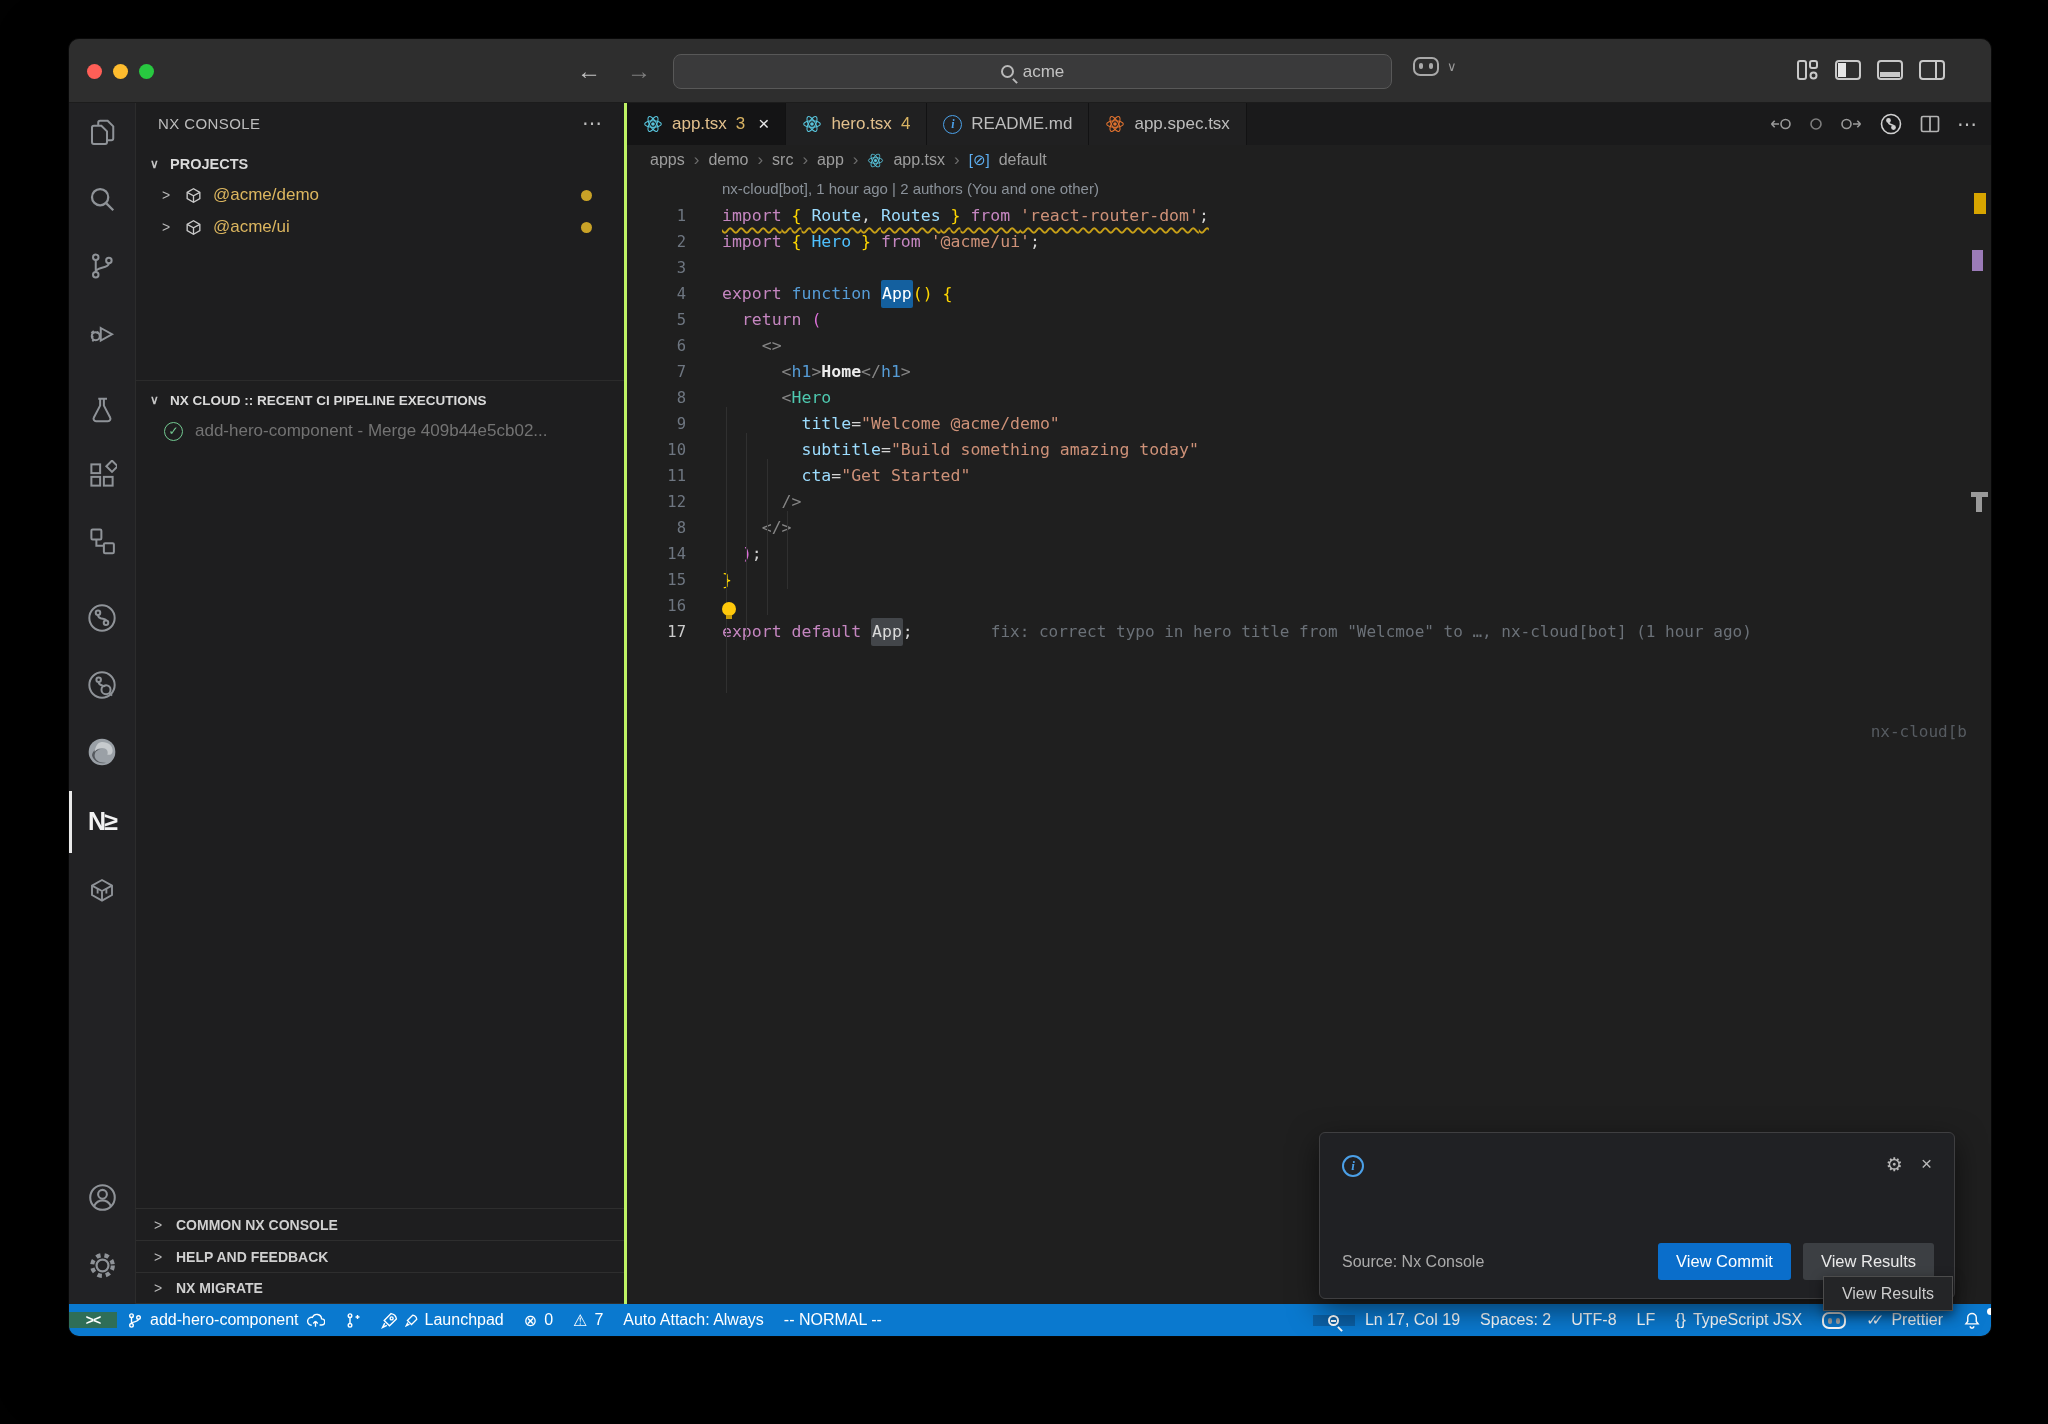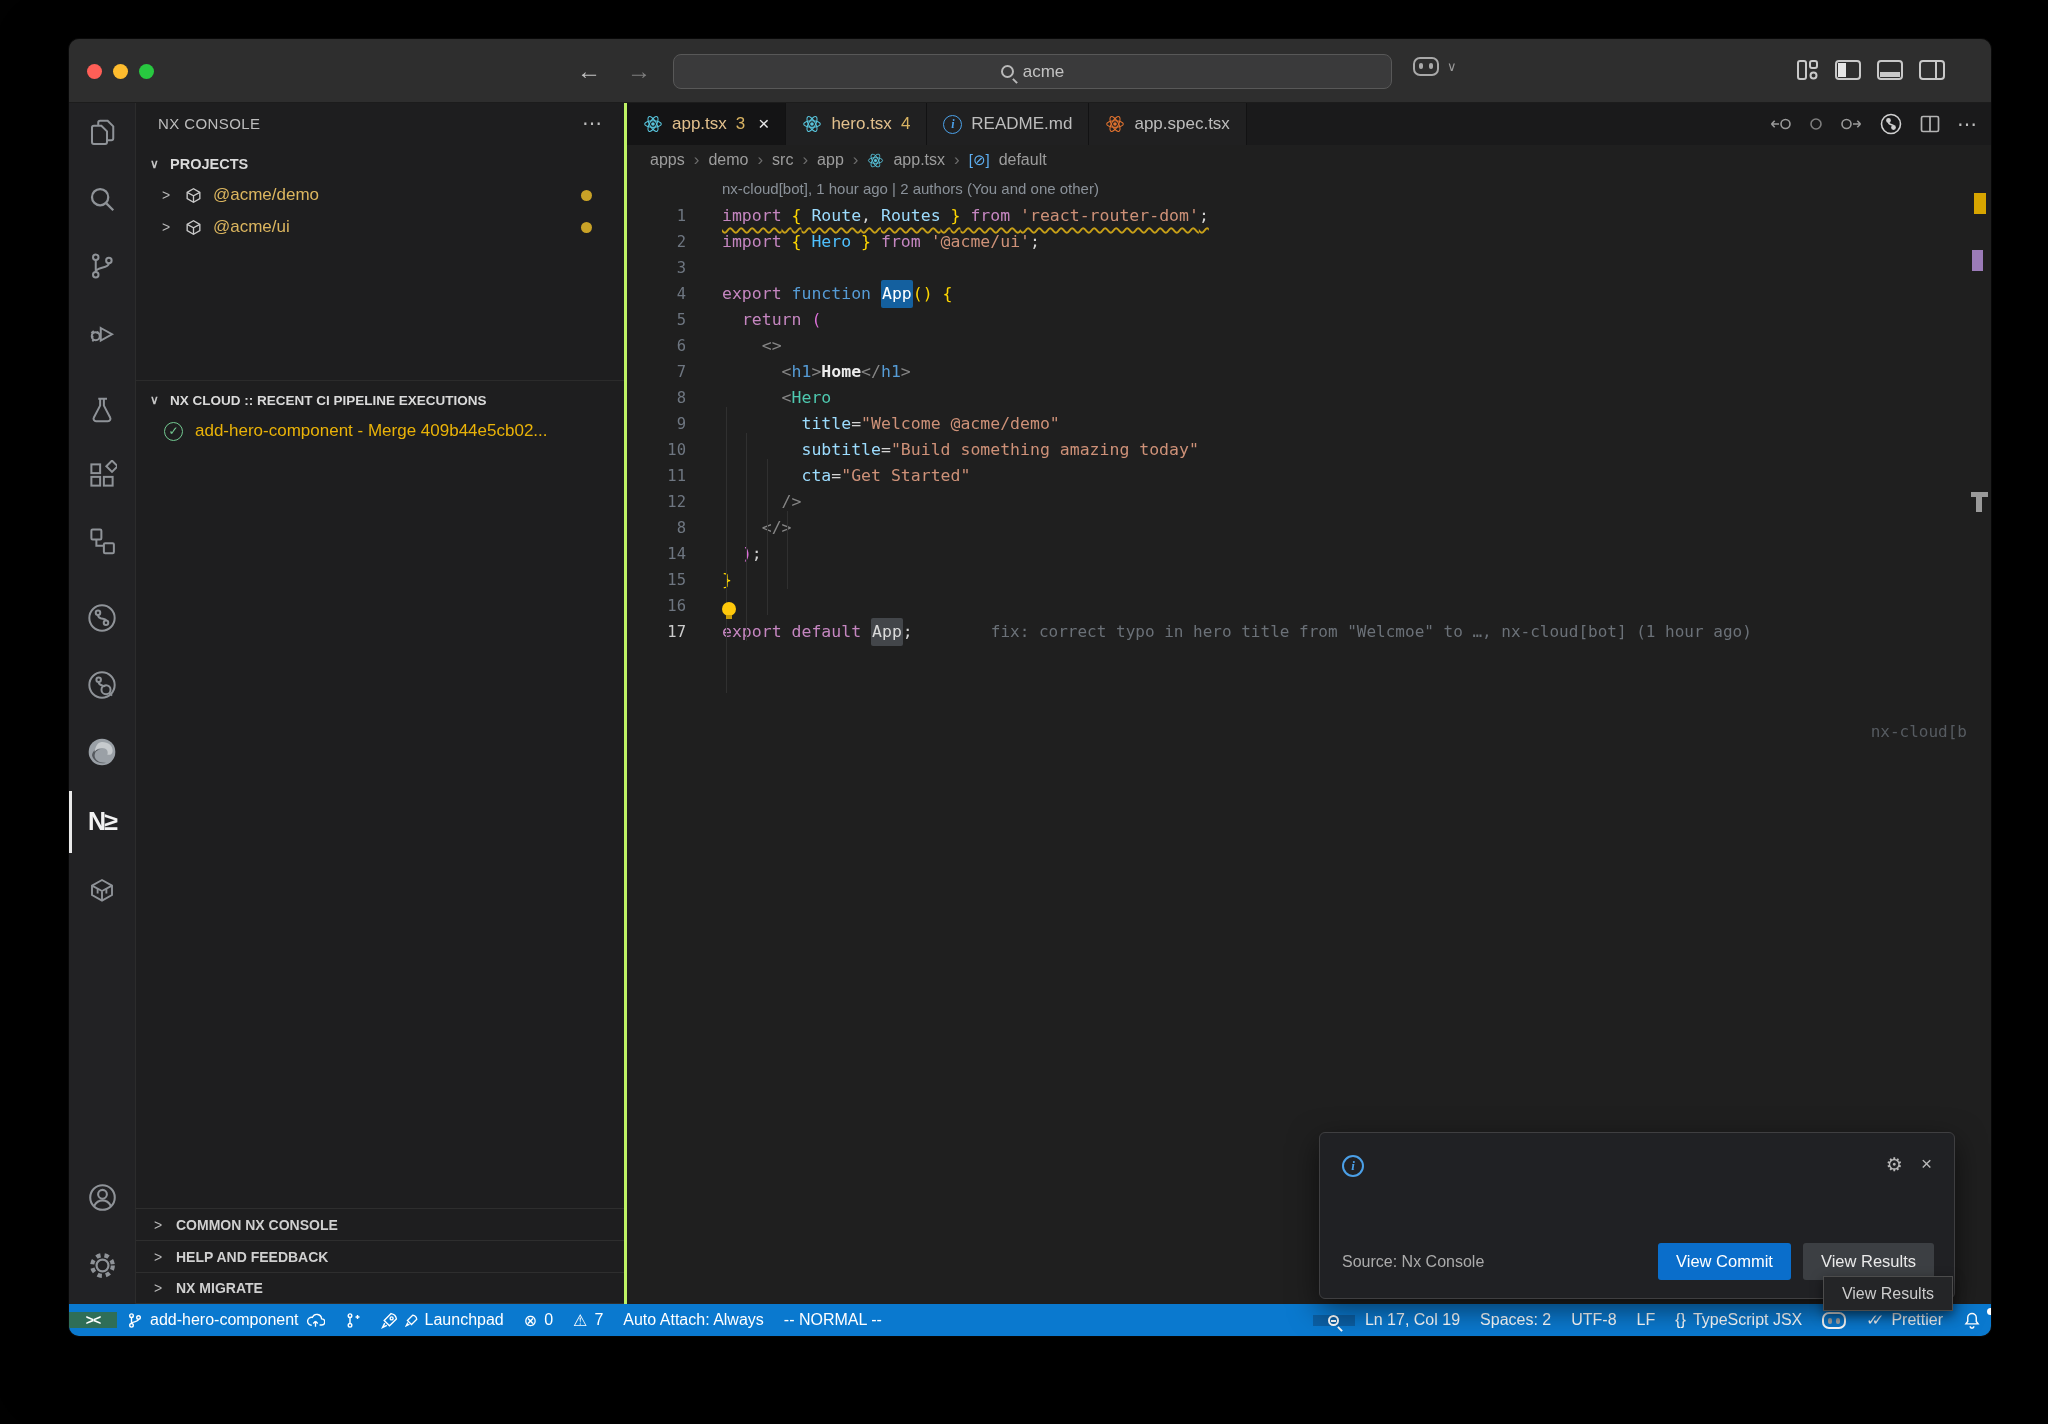--- a/index.html
+++ b/index.html
@@ -48,21 +48,21 @@
   .sec-head .tw { font-size:12px; color:#c4c4c4; width:12px; }
   .tree-row { height:32px; display:flex; align-items:center; padding-left:26px; gap:10px; position:relative; }
   .tree-chev { color:#b9b9b9; font-size:14px; width:12px; }
   .pkg-ico { color:#c9c9c9; }
   .proj-name { color:#dcb65f; font-size:17px; }
   .dot { position:absolute; right:32px; width:11px; height:11px; border-radius:50%; background:#c9a227; }
   .sec-cloud { position:absolute; left:0; top:277px; right:0; border-top:1px solid #2b2b2b; padding-top:4px; }
   .sec-cloud .sec-head { font-size:13.5px; }
   .cloud-row { height:32px; display:flex; align-items:center; gap:12px; padding-left:28px; }
   .check-circle { width:19px; height:19px; border:1.7px solid #73c991; color:#73c991; border-radius:50%; font-size:12px; display:flex; align-items:center; justify-content:center; flex:none; }
-  .cloud-label { color:#eab308; font-size:17px; white-space:nowrap; }
+  .cloud-label { color:#737373; font-size:17px; white-space:nowrap; }
   .sb-bottom { position:absolute; left:0; bottom:0; right:0; }
   .collapsed-row { height:32px; border-top:1px solid #2e2e2e; display:flex; align-items:center; gap:10px; padding:0 18px; font-weight:bold; font-size:14px; color:#d0d0d0; }
   .collapsed-row:last-child { border-bottom:1px solid #2e2e2e; }
   .collapsed-row .tree-chev { font-weight:normal; }
 
   
   .editor { flex:1; position:relative; background:#1f1f1f; overflow:hidden; }
   .tabstrip { position:absolute; left:0; top:0; right:0; height:42px; background:#1a1a1b; display:flex; }
   .tab { height:42px; display:flex; align-items:center; gap:9px; padding:0 16px; background:#202021; border-right:1px solid #121213; font-size:17px; color:#bdbdbd; }
   .tab.active { background:#141415; }

